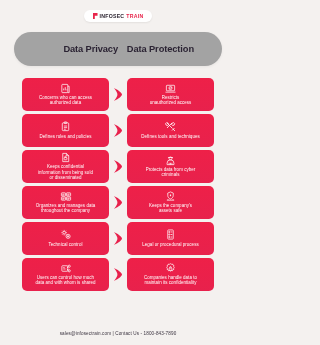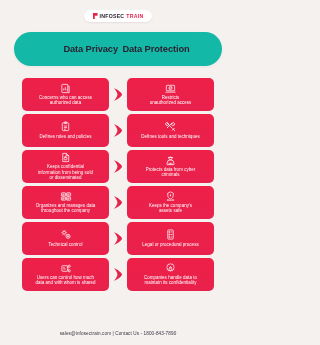--- a/index.html
+++ b/index.html
@@ -26,30 +26,30 @@
     width:5px;height:6px;background:#e8254b;
     clip-path:polygon(0 0,100% 0,100% 45%,45% 45%,45% 100%,0 100%);
     flex:0 0 auto;
   }
   .logo-a{font-size:5.2px;font-weight:bold;letter-spacing:.25px;color:#2b2430;}
   .logo-b{font-size:5.2px;font-weight:bold;letter-spacing:.25px;color:#e8254b;}
 
   
   .header{
     position:absolute;top:32px;left:14px;width:208px;height:34px;
-    background:#14b8a6;border-radius:17px;
+    background:#a3a3a3;border-radius:17px;
     box-shadow:0 1px 3px rgba(0,0,0,.06);
     display:flex;align-items:center;justify-content:center;
   }
   .hdr-left,.hdr-right{
     font-size:9.3px;font-weight:bold;color:#2b2333;
     letter-spacing:-.1px;white-space:nowrap;
   }
   .hdr-left{width:76px;text-align:right;}
-  .hdr-right{width:76px;text-align:center;}
+  .hdr-right{width:76px;text-align:right;}
   .vs-ring{
     width:25px;height:25px;border-radius:50%;
     margin:0 6px;flex:0 0 auto;
     background:conic-gradient(from 200deg,#2c1b3d 0deg,#7a1f4f 80deg,#e8254b 170deg,#f0416a 240deg,#5a2048 310deg,#2c1b3d 360deg);
     display:flex;align-items:center;justify-content:center;
     position:relative;
   }
   .vs-inner{
     width:19px;height:19px;border-radius:50%;background:#ffffff;
     display:flex;align-items:center;justify-content:center;

